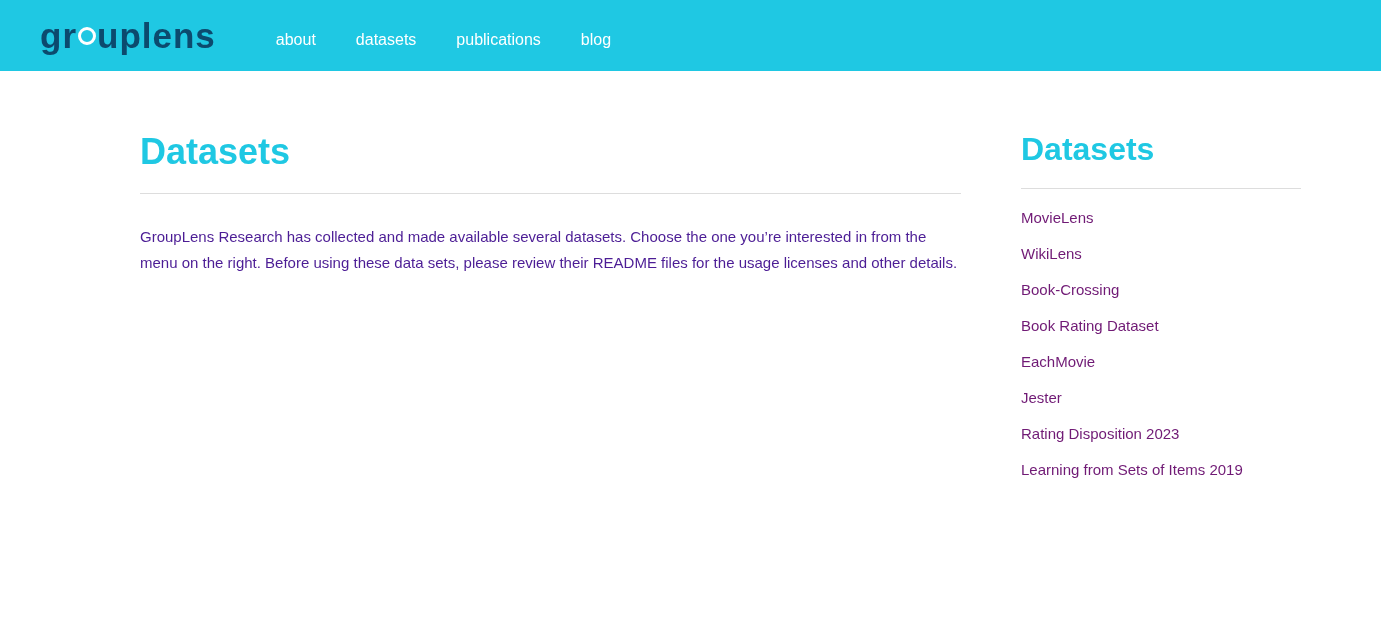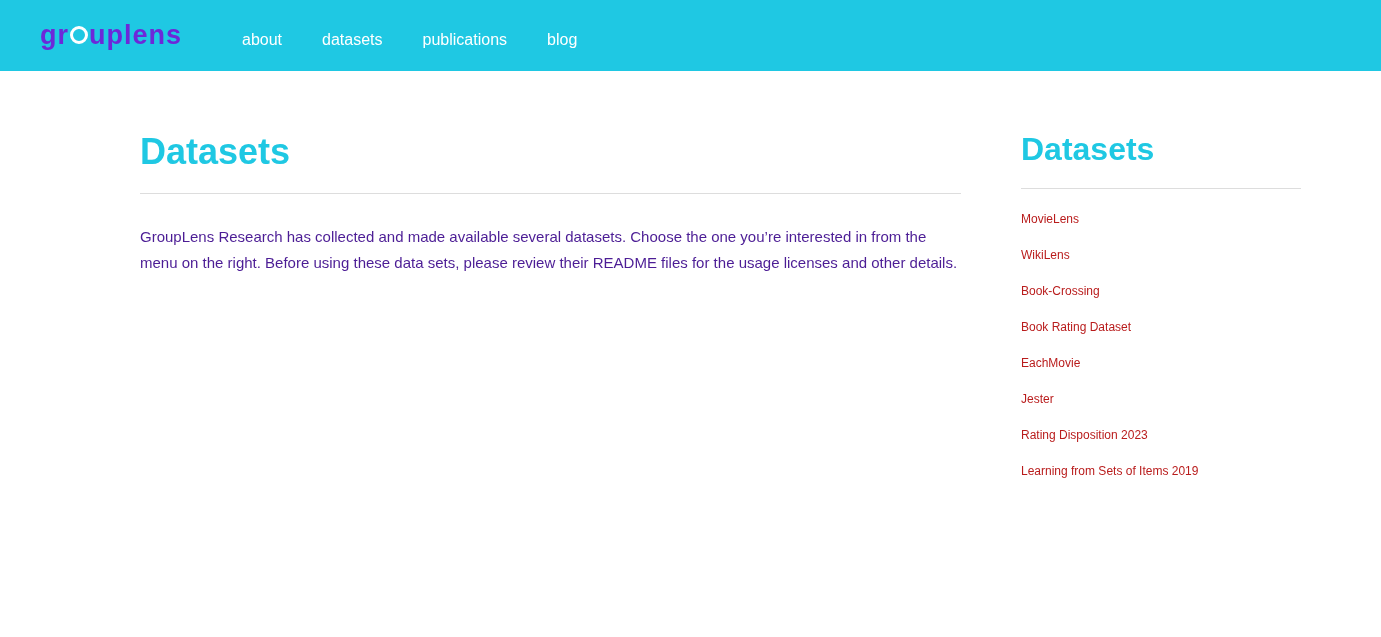--- a/index.html
+++ b/index.html
@@ -21,22 +21,22 @@
       height: 71px;
       display: flex;
       align-items: center;
     }
 
     .logo-area {
       margin-right: 60px;
     }
 
     .logo-text {
-      color: #6d28d9;
-      font-size: 27px;
+      color: #0c4a6e;
+      font-size: 35px;
       font-weight: bold;
       font-family: Arial, sans-serif;
       letter-spacing: 1px;
       text-decoration: none;
     }
 
     .logo-text .logo-o {
       display: inline-block;
       width: 18px;
       height: 18px;
@@ -115,23 +115,23 @@
     }
 
     .sidebar-links {
       list-style: none;
       display: flex;
       flex-direction: column;
       gap: 18px;
     }
 
     .sidebar-links li a {
-      color: #b91c1c;
+      color: #701a75;
       text-decoration: none;
-      font-size: 12px;
+      font-size: 15px;
     }
   </style>
 </head>
 <body>
 
 <header>
   <div class="logo-area">
     <a href="#" class="logo-text">
       gr<span class="logo-o"></span>uplens
     </a>

